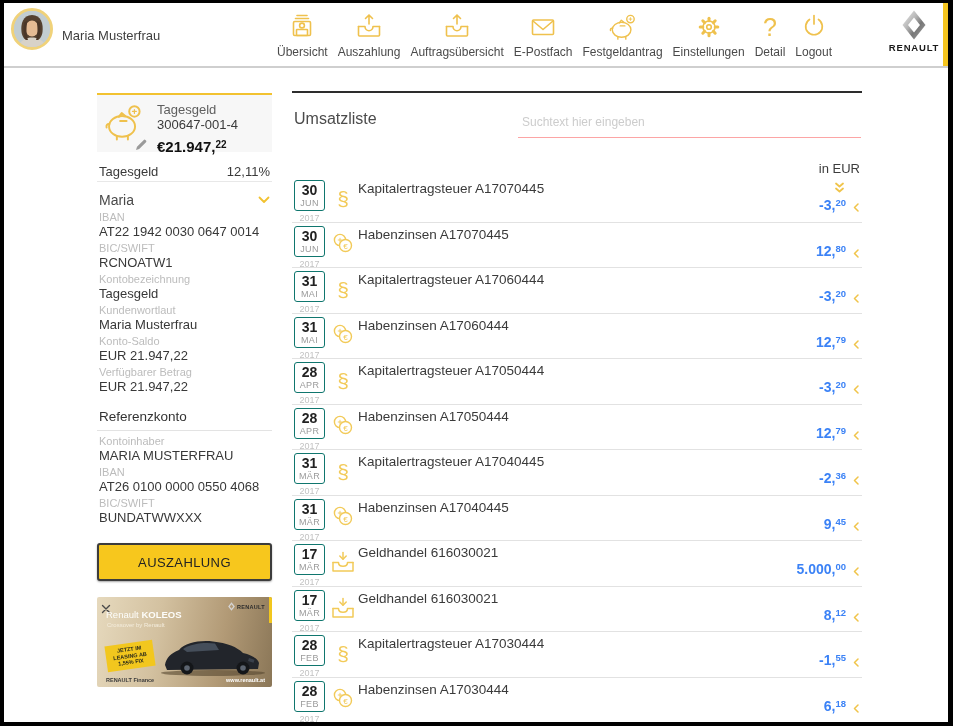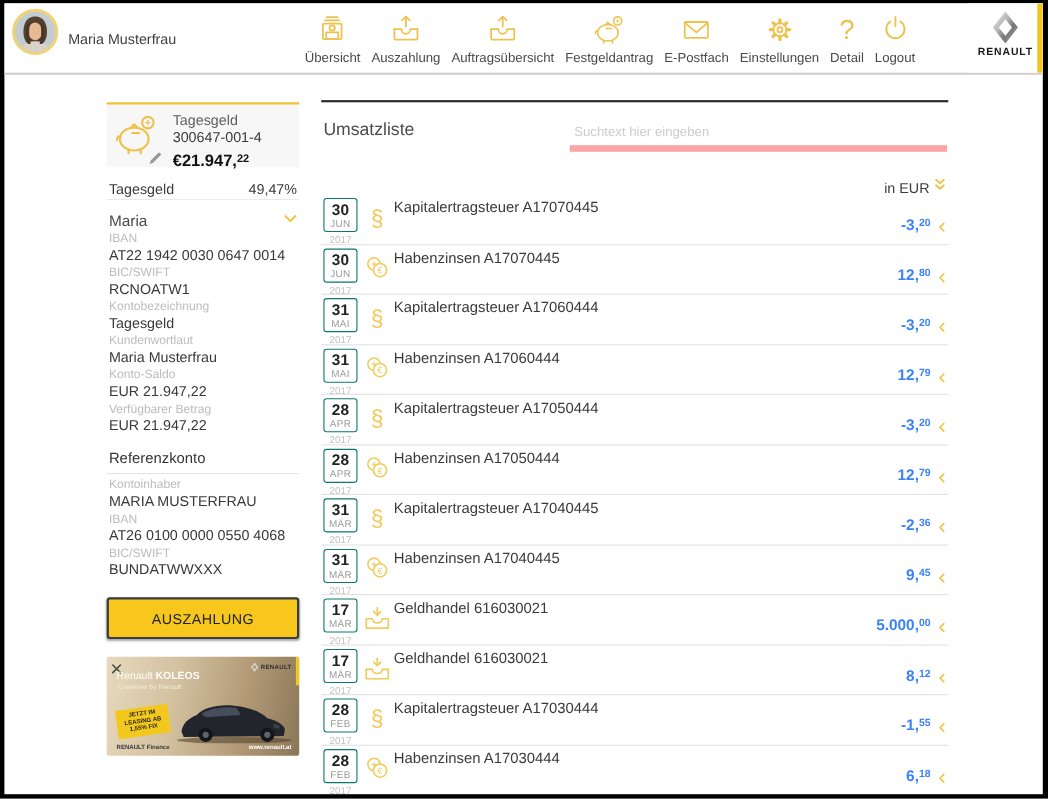--- a/index.html
+++ b/index.html
@@ -59,23 +59,23 @@
   .ad-stripe { position:absolute; right:0; top:0; width:3px; height:26px; background:#F2C71E; }
   .ad-car { position:absolute; right:3px; top:37px; width:112px; height:42px; }
   .ad-foot-l { position:absolute; left:9px; bottom:4px; font-size:5.5px; color:#3a3a3a; font-weight:bold; }
   .ad-foot-r { position:absolute; right:7px; bottom:4px; font-size:5.5px; color:#fff; font-weight:bold; }
 
   
   .main { position:absolute; left:288px; top:0; width:570px; height:664px; }
   .topline { position:absolute; left:0; top:88px; width:570px; height:2px; background:#2d2d2d; }
   .main-title { position:absolute; left:2px; top:107px; font-size:16px; color:#4b4b4b; font-weight:normal; }
   .search { position:absolute; left:226px; top:104px; width:343px; height:31px; border:none; background:transparent;
-            border-bottom:6px solid #fca5a5; font-family:inherit; font-size:12px; color:#555; outline:none; padding:0 4px; }
+            border-bottom:1px solid #fca5a5; font-family:inherit; font-size:12px; color:#555; outline:none; padding:0 4px; }
   .search::placeholder { color:#ccc; }
-  .eur-row { position:absolute; right:2px; top:158px; display:flex; align-items:center; gap:4px; }
+  .eur-row { position:absolute; right:2px; top:158px; display:flex; align-items:center; gap:4px;flex-direction:column; }
   .eur-label { font-size:13px; color:#3c3c3c; }
   .tx-list { position:absolute; left:0; top:174px; width:570px; }
   .tx-row { position:relative; height:45.5px; border-bottom:1px solid #e2e2e2; cursor:pointer; }
   .datebox { position:absolute; left:2px; top:3px; width:31px; height:31px; border:1px solid #0f766e; border-radius:3px;
              text-align:center; background:#fff; }
   .day { font-size:14px; font-weight:bold; color:#222; line-height:15px; margin-top:2px; }
   .mon { font-size:9px; color:#9a9a9a; line-height:10px; letter-spacing:.3px; }
   .year { position:absolute; left:2px; top:36px; width:31px; text-align:center; font-size:9px; color:#c2c2c2; }
   .ticon { position:absolute; left:38px; top:9px; width:26px; text-align:center; }
   .ticon .sect { font-size:21px; color:#F2CA58; line-height:26px; }
@@ -132,40 +132,40 @@
             <path d="M15 12 V3.5"></path>
               <path d="M11.5 6.5 L15 3 l3.5 3.5"></path>
             <path d="M4.5 14.5 V23 a1 1 0 0 0 1 1 h19 a1 1 0 0 0 1 -1 v-8.5"></path>
             <path d="M4.5 14.5 h6.5 c0 2.4 1.8 4.2 4 4.2 s4 -1.8 4 -4.2 h6.5"></path>
           </svg>
         </span>
         <span class="nav-label">Auftragsübersicht</span>
       </div>
       <div class="nav-item">
         <span class="nav-icon">
+          <svg width="30" height="30" viewBox="0 0 30 30" fill="none" stroke="#EFC14D" stroke-width="1.6" stroke-linecap="round" stroke-linejoin="round">
+            <rect x="4.5" y="8" width="21" height="14.5" rx="1"></rect>
+            <path d="M5 9 L15 17.5 L25 9"></path>
+          </svg>
+        </span>
+        <span class="nav-label">E-Postfach</span>
+      </div>
+      <div class="nav-item">
+        <span class="nav-icon">
           <svg width="30" height="28" viewBox="0 0 32 30" fill="none" stroke="#EFC14D" stroke-width="1.5" stroke-linecap="round" stroke-linejoin="round">
             <circle cx="24" cy="6.5" r="4"></circle>
             <path d="M22.5 6.5 h3 M24 5 v3" stroke-width=".9"></path>
             <ellipse cx="14.5" cy="18" rx="10" ry="8"></ellipse>
             <path d="M4.8 16.2 c-1.8 -.3 -2.6 1.2 -2.2 2.6"></path>
             <path d="M10.5 25.8 v2.2 M19 25.8 v2.2"></path>
             <path d="M12 10.6 l2.2 -2.8 l2.8 2.2"></path>
             <path d="M13 13.8 h5"></path>
           </svg>
         </span>
         <span class="nav-label">Festgeldantrag</span>
-      </div>
-      <div class="nav-item">
-        <span class="nav-icon">
-          <svg width="30" height="30" viewBox="0 0 30 30" fill="none" stroke="#EFC14D" stroke-width="1.6" stroke-linecap="round" stroke-linejoin="round">
-            <rect x="4.5" y="8" width="21" height="14.5" rx="1"></rect>
-            <path d="M5 9 L15 17.5 L25 9"></path>
-          </svg>
-        </span>
-        <span class="nav-label">E-Postfach</span>
       </div>
       <div class="nav-item">
         <span class="nav-icon">
           <svg width="30" height="30" viewBox="0 0 30 30" fill="none" stroke="#EFC14D" stroke-width="1.6">
             <circle cx="15" cy="15" r="6"></circle>
             <circle cx="15" cy="15" r="2.3"></circle>
             <g stroke-width="3" stroke-linecap="round">
               <path d="M15 8.8 V6.2"></path>
                 <path d="M15 21.2 V23.8"></path>
               <path d="M8.8 15 H6.2"></path>
@@ -236,21 +236,21 @@
       </span>
       <div class="acct-col">
         <div class="acct-name">Tagesgeld</div>
         <div class="acct-number">300647-001-4</div>
         <div class="acct-balance"><span>€21.947,</span><sup>22</sup></div>
       </div>
     </div>
 
     <div class="rate-row">
       <span>Tagesgeld</span>
-      <span>49,47%</span>
+      <span>12,11%</span>
     </div>
 
     <div class="detail-hdr">
       <span class="detail-title">Maria</span>
       <span>
         <svg width="12" height="8" viewBox="0 0 12 8" fill="none" stroke="#F2C230" stroke-width="1.8" stroke-linecap="round" stroke-linejoin="round">
             <path d="M1.5 1.5 L6 6 L10.5 1.5"></path>
           </svg>
       </span>
     </div>

